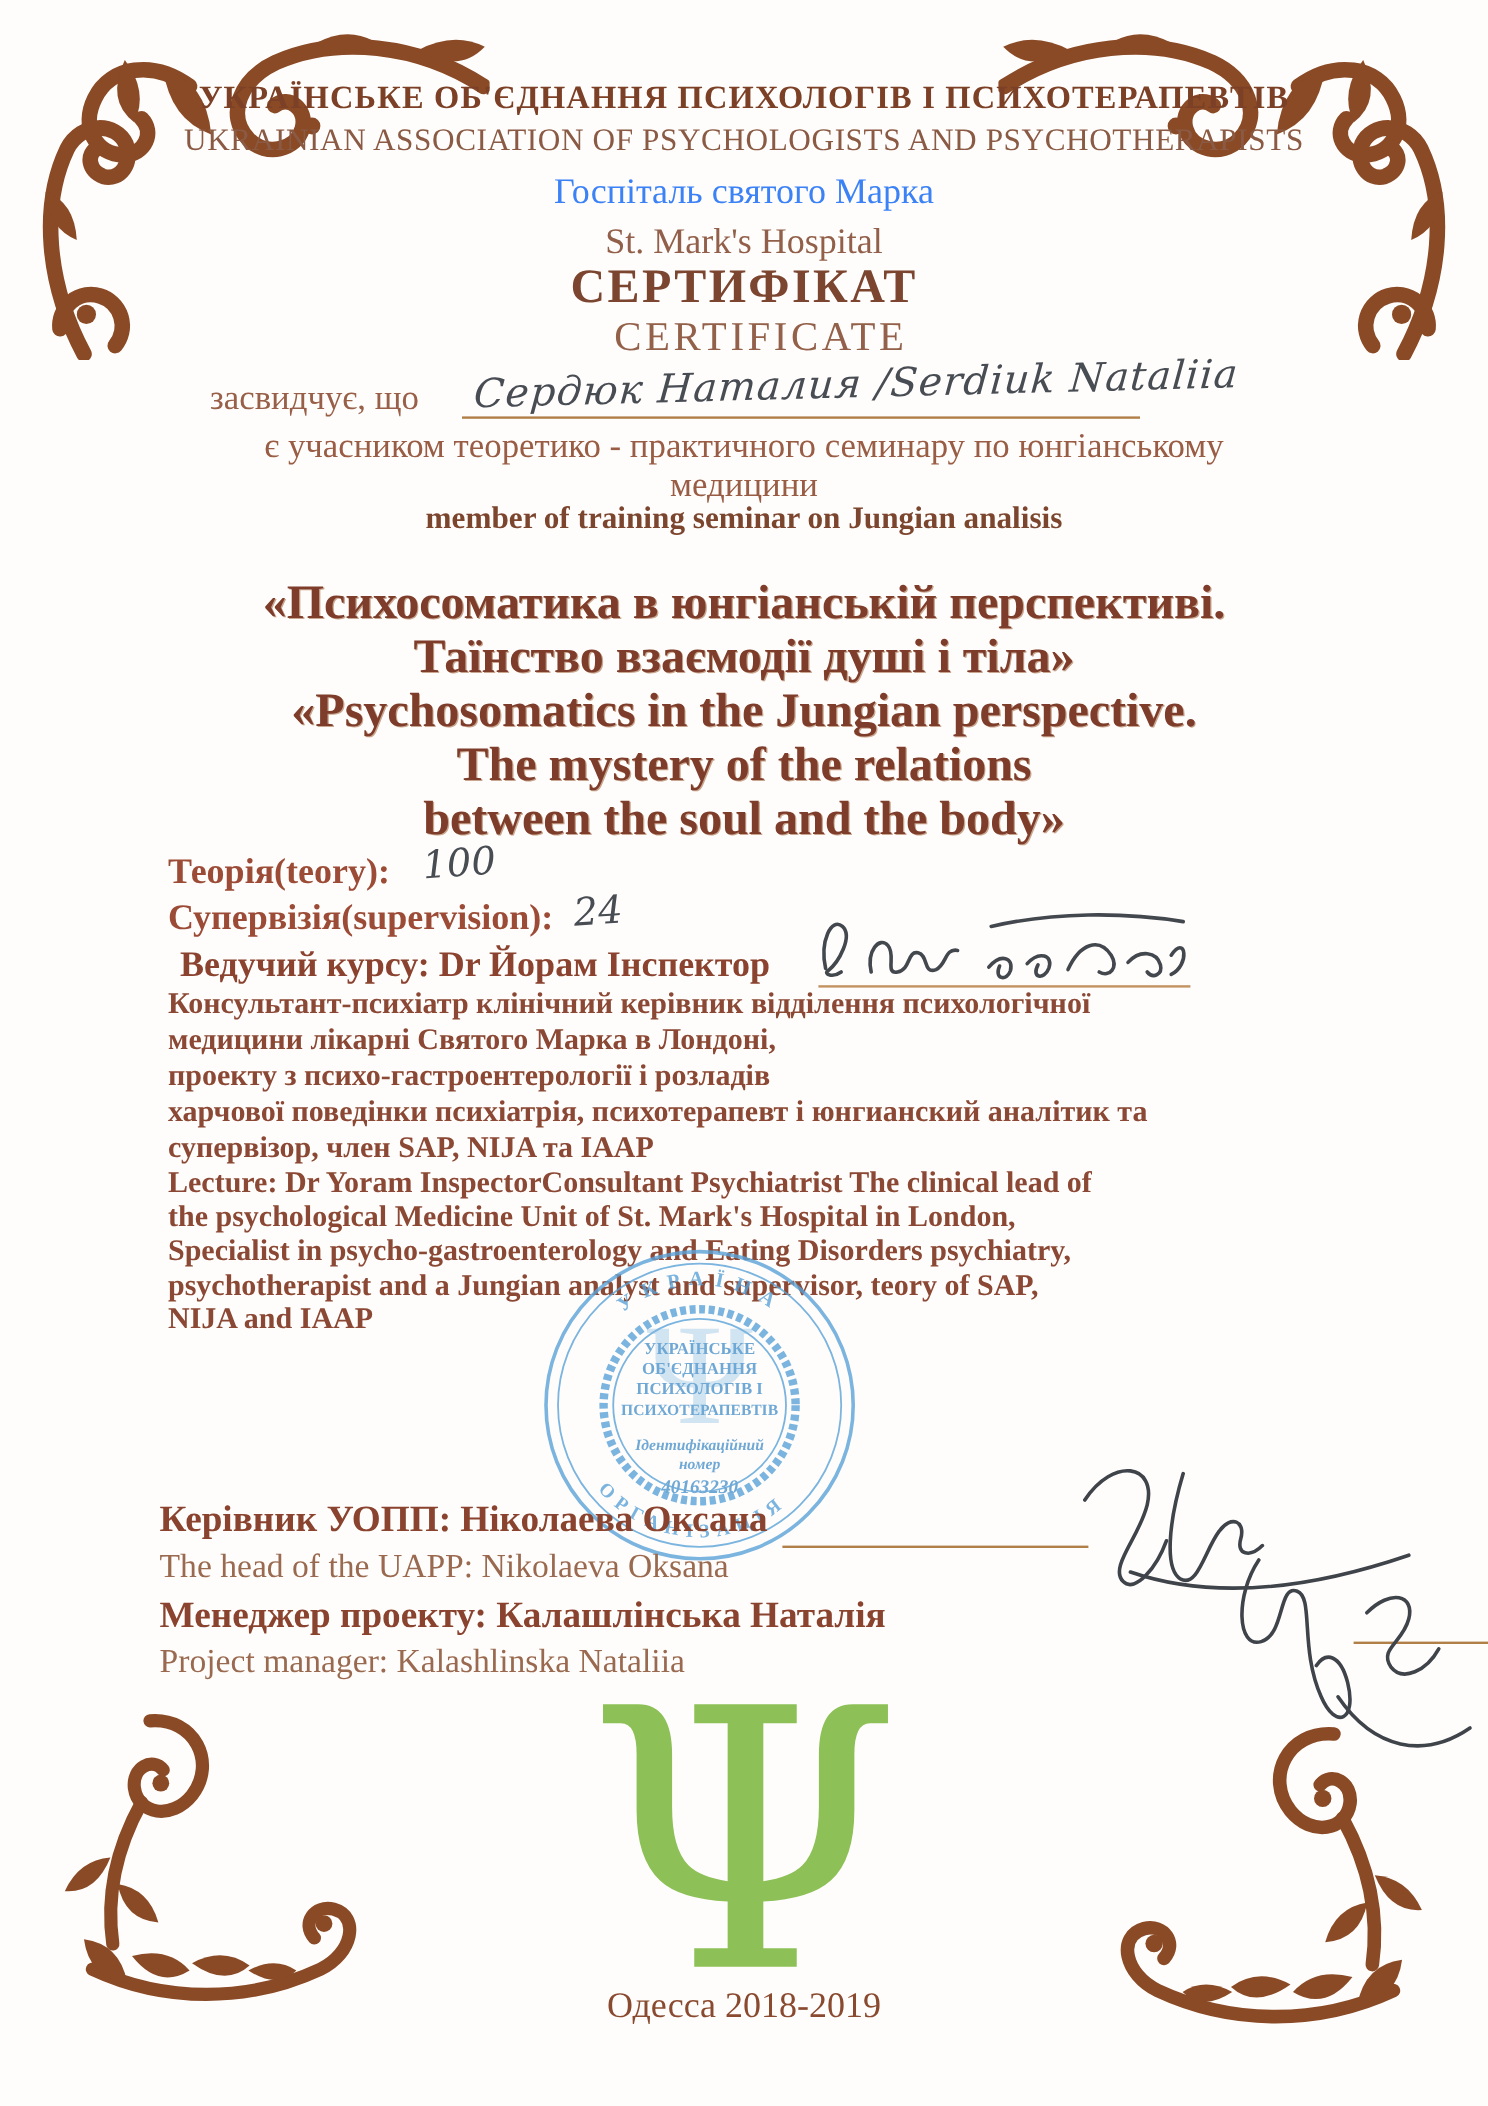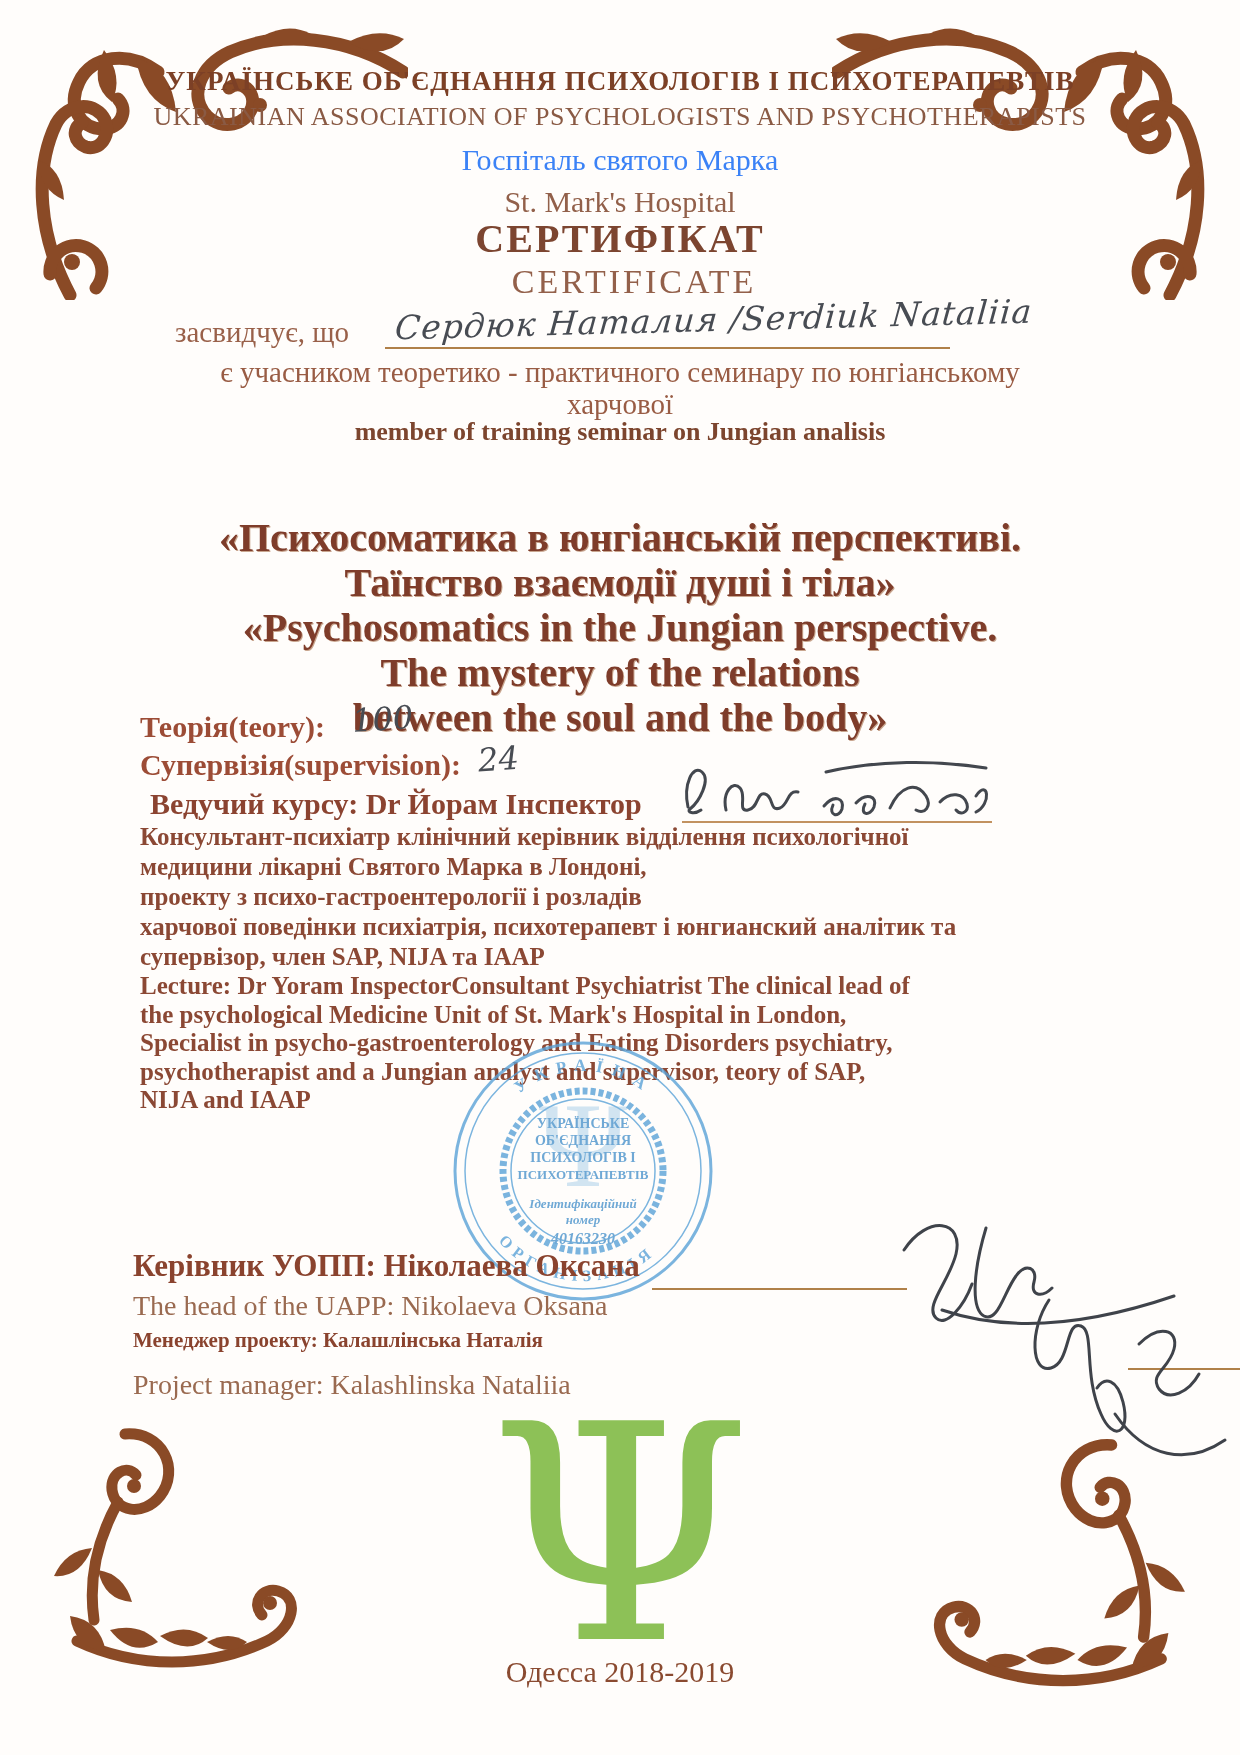--- a/index.html
+++ b/index.html
@@ -13,37 +13,37 @@
   .stmark{top:185px;font-size:30px;color:#92604a;}
   .certuk{top:215px;font-size:40px;font-weight:bold;color:#7c4530;letter-spacing:2px;}
   .certen{top:263px;font-size:34px;color:#93604a;letter-spacing:3px;padding-left:14px;}
   .zasvid{position:absolute;left:175px;top:316px;font-size:29px;color:#996049;}
   .hand{font-family:"DejaVu Serif",serif;font-style:italic;color:#484c53;}
   .handname{position:absolute;left:395px;top:300px;font-size:33px;transform:rotate(-1.5deg) skewX(-6deg);letter-spacing:1px;}
   .uchast{top:356px;font-size:29px;color:#995c44;}
   .analiz{top:388px;font-size:29px;color:#995c44;}
   .member{top:417px;font-size:26px;font-weight:bold;color:#7c452e;}
   .t1{top:478px;}.t2{top:523px;}.t3{top:568px;}.t4{top:613px;}.t5{top:658px;}
-  .title{font-size:40px;font-weight:bold;color:#7e3c2a;text-shadow:1px 1px 0 #c9a68f;margin-top:36px;}
+  .title{font-size:40px;font-weight:bold;color:#7e3c2a;text-shadow:1px 1px 0 #c9a68f;}
   .theory{top:710px;font-size:30px;font-weight:bold;color:#9c4c36;}
   .superv{top:748px;font-size:30px;font-weight:bold;color:#9c4c36;}
   .lecturer{top:787px;font-size:30px;font-weight:bold;color:#8b4330;}
   .hv1{position:absolute;left:352px;top:700px;font-size:32px;transform:rotate(-4deg);}
   .hv2{position:absolute;left:478px;top:740px;font-size:32px;transform:rotate(-4deg);}
   .bio{line-height:30px;font-size:25px;font-weight:bold;color:#8b4834;}
   .biouk{top:822px;}
   .bioen{top:972px;line-height:28.5px;}
   .uline{position:absolute;height:2px;background:#b08048;}
   .ul-name{left:385px;top:347px;width:565px;}
   .ul-lect{left:682px;top:821px;width:310px;background:#c29260;}
   .ul-head{left:652px;top:1288px;width:255px;}
   .ul-mgr{left:1128px;top:1368px;width:112px;}
   .kerivnyk{top:1248px;font-size:31px;font-weight:bold;color:#8a432e;left:133px;}
   .headen{top:1290px;font-size:28px;color:#9a6a50;left:133px;}
-  .manager{top:1328px;font-size:21px;font-weight:bold;color:#8a432e;left:133px;}
+  .manager{top:1328px;font-size:31px;font-weight:bold;color:#8a432e;left:133px;}
   .projmgr{top:1369px;font-size:28px;color:#9a6a50;left:133px;}
   .psi{top:1386px;font-size:300px;line-height:300px;font-family:"DejaVu Serif",serif;color:#8dc157;font-weight:normal;}
   .odessa{top:1655px;font-size:30px;color:#8a4a30;}
   .orn{position:absolute;}
   svg text{font-family:"Liberation Serif",serif;}
 </style>
 </head>
 <body>
 
 <div class="page">
@@ -124,21 +124,21 @@
   <div class="line orgen">UKRAINIAN ASSOCIATION OF PSYCHOLOGISTS AND PSYCHOTHERAPISTS</div>
   <div class="line hosp">Госпіталь святого Марка</div>
   <div class="line stmark">St. Mark's Hospital</div>
   <div class="line certuk">СЕРТИФІКАТ</div>
   <div class="line certen">CERTIFICATE</div>
 
   <div class="zasvid">засвидчує, що</div>
   <div class="hand handname">Сердюк Наталия /Serdiuk Nataliia</div>
   <div class="uline ul-name"></div>
   <div class="line uchast">є учасником теоретико - практичного семинару по юнгіанському</div>
-  <div class="line analiz">харчової</div>
+  <div class="line analiz">медицини</div>
   <div class="line member">member of training seminar on Jungian analisis</div>
 
   <div class="line title t1">«Психосоматика в юнгіанській перспективі.</div>
   <div class="line title t2">Таїнство взаємодії душі і тіла»</div>
   <div class="line title t3">«Psychosomatics in the Jungian perspective.</div>
   <div class="line title t4">The mystery of the relations</div>
   <div class="line title t5">between the soul and the body»</div>
 
   <div class="lineL theory">Теорія(teory):</div>
   <div class="hand hv1">100</div>

